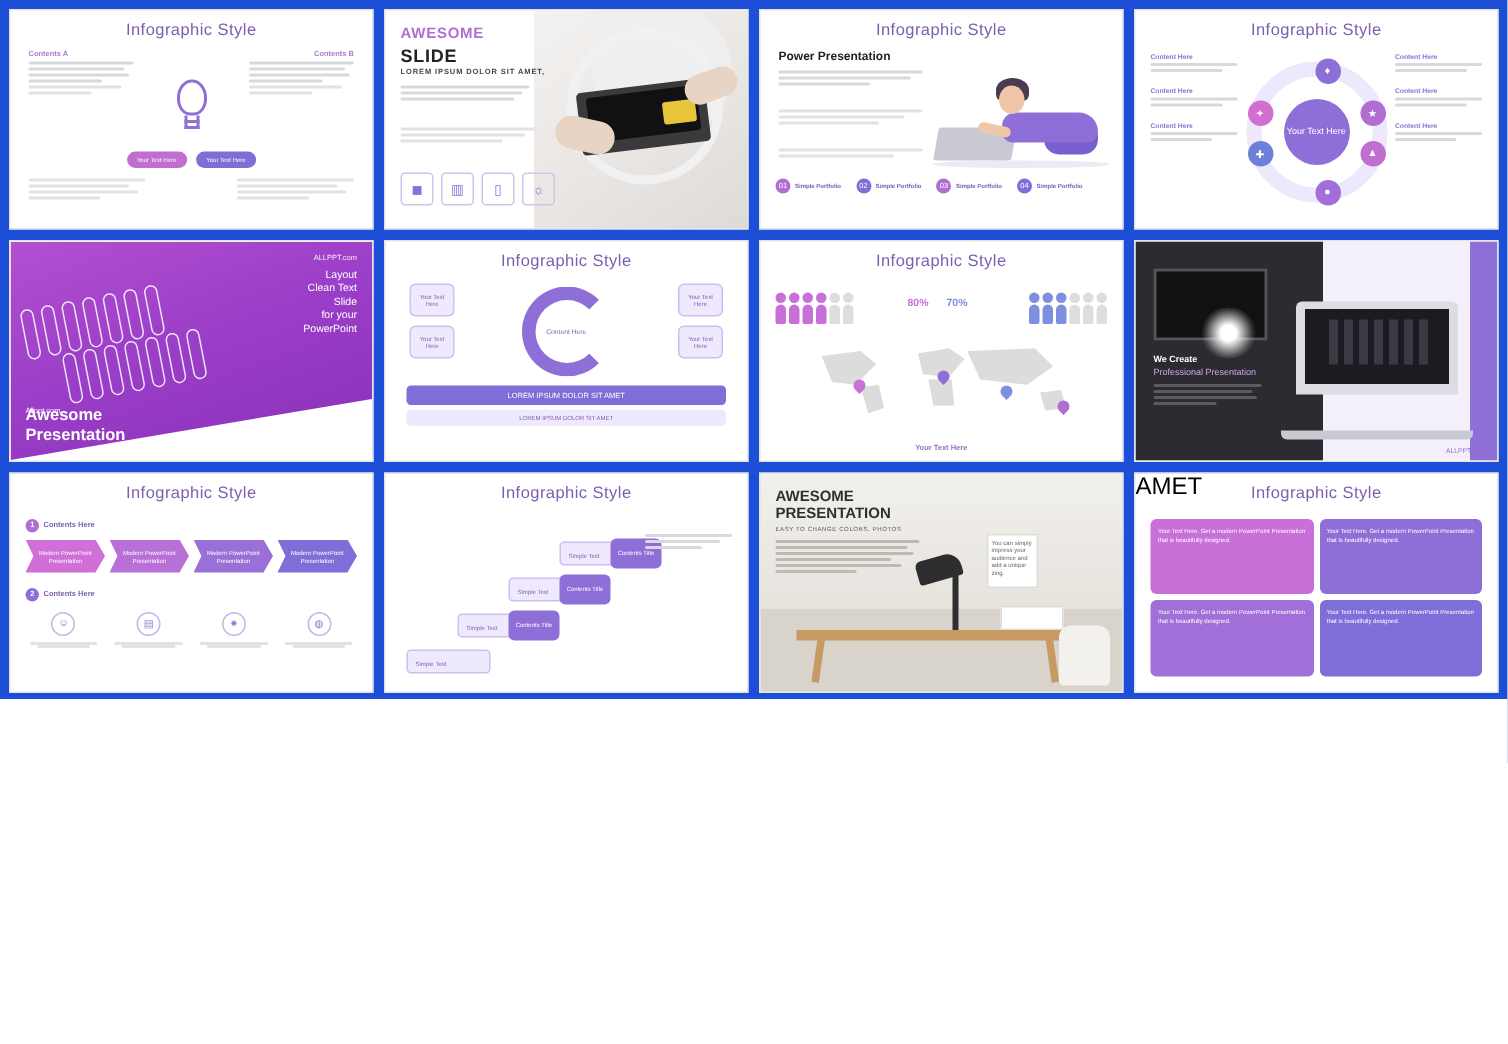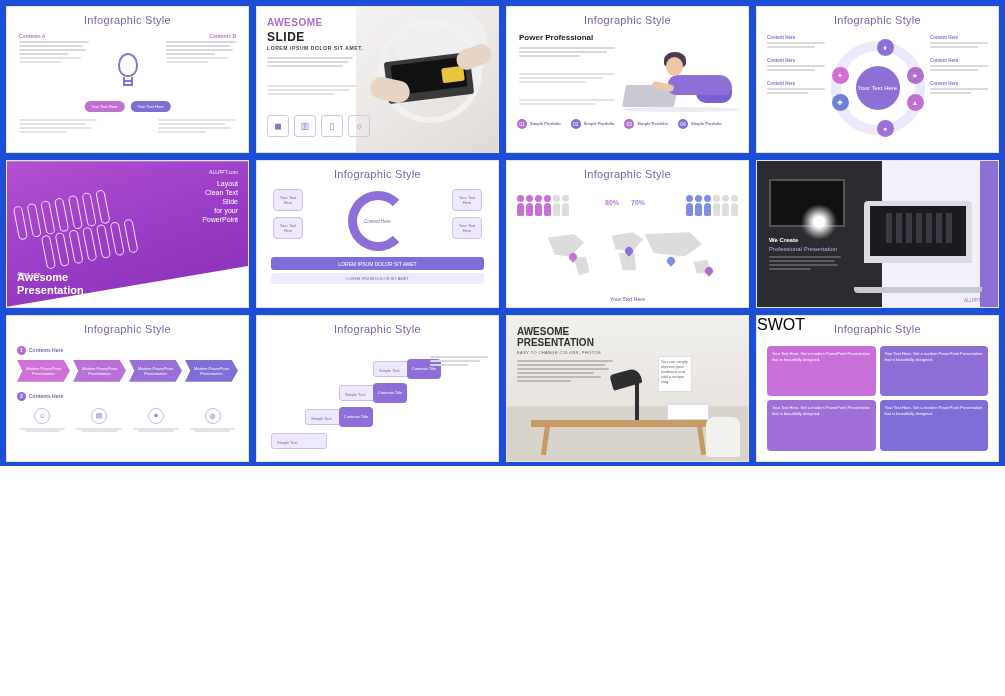--- a/index.html
+++ b/index.html
@@ -312,21 +312,21 @@
       <div class="icons">
         <div class="bx">◼</div>
         <div class="bx">▥</div>
         <div class="bx">▯</div>
         <div class="bx">☼</div>
       </div>
     </div>
 
     <div class="slide s3">
       <div class="title">Infographic Style</div>
-      <div class="ttl2">Power Professional</div>
+      <div class="ttl2">Power Presentation</div>
       <div class="lines p1">
         <div class="ln" style="width:100%"></div>
           <div class="ln" style="width:92%"></div>
           <div class="ln" style="width:64%"></div>
       </div>
       <div class="lines p2">
         <div class="ln sm" style="width:100%"></div>
           <div class="ln sm" style="width:88%"></div>
           <div class="ln sm" style="width:70%"></div>
       </div>
@@ -651,19 +651,19 @@
     </div>
 
     <div class="slide s12">
       <div class="title">Infographic Style</div>
       <div class="swot">
         <div class="q q1">Your Text Here. Get a modern PowerPoint Presentation that is beautifully designed.</div>
         <div class="q q2">Your Text Here. Get a modern PowerPoint Presentation that is beautifully designed.</div>
         <div class="q q3">Your Text Here. Get a modern PowerPoint Presentation that is beautifully designed.</div>
         <div class="q q4">Your Text Here. Get a modern PowerPoint Presentation that is beautifully designed.</div>
       </div>
-      <div class="mid">SWOT</div>
+      <div class="mid">AMET</div>
     </div>
 
   </div>
 
 
 </div>
 
 </body></html>

